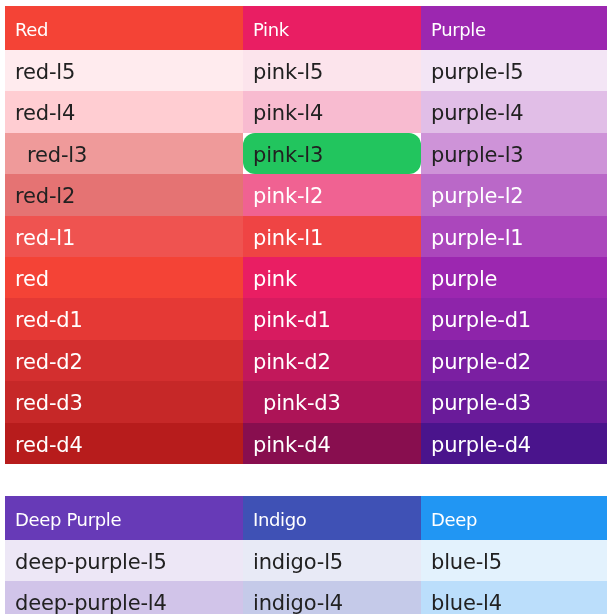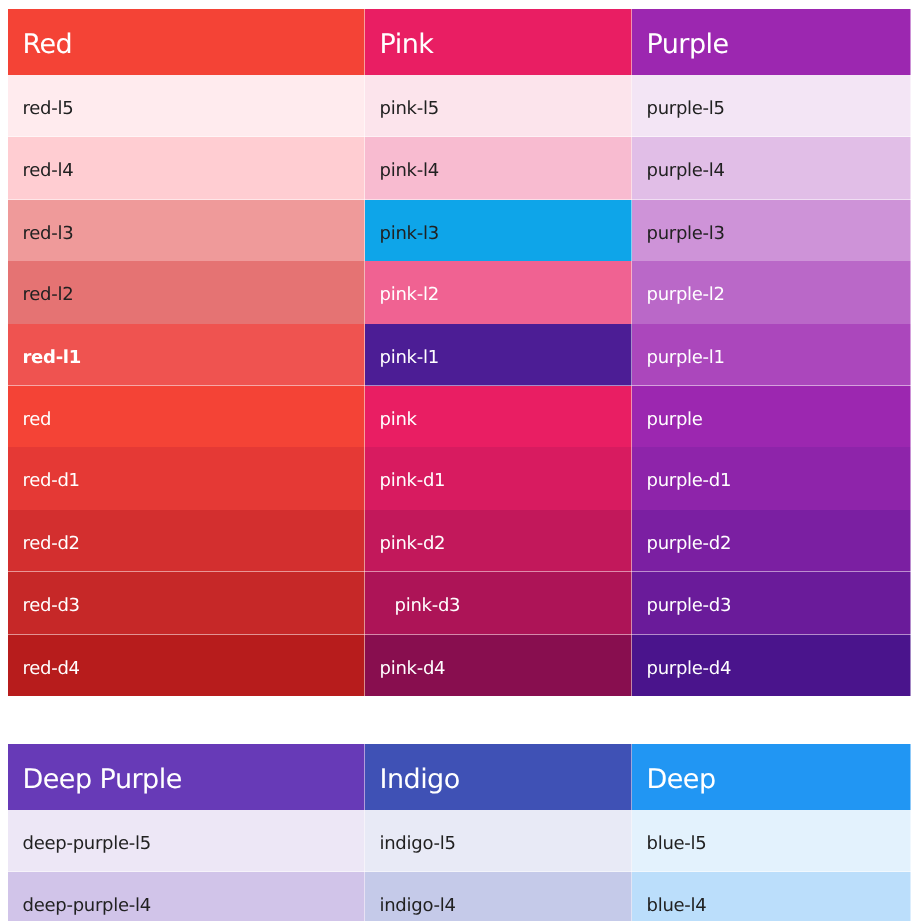--- a/index.html
+++ b/index.html
@@ -37,21 +37,21 @@
     overflow: hidden;
   }
   .palette-table th {
     height: 44px;
     line-height: 44px;
     font-size: 18px;
   }
   .palette-table td {
     height: 41.4px;
     line-height: 41.4px;
-    font-size: 12px;
+    font-size: 21px;
   }
   .cell-label {
     display: block;
     padding-left: 10px;
     position: relative;
     top: 2px;
   }
   th > .cell-label { letter-spacing: -0.35px; }
   td > .cell-label { letter-spacing: -0.18px; }
   .col-1 { width: 238px; }
@@ -93,46 +93,46 @@
             <span class="cell-label">red-l4</span>
           </td>
           <td class="col-2" style="background-color: rgb(248, 187, 208); color: rgb(33, 33, 33);">
             <span class="cell-label">pink-l4</span>
           </td>
           <td class="col-3" style="background-color: rgb(225, 190, 231); color: rgb(33, 33, 33);">
             <span class="cell-label">purple-l4</span>
           </td>
         </tr>
         <tr>
-          <td class="col-1" style="background-color: rgb(239, 154, 154); color: rgb(33, 33, 33);">
+          <td class="col-1" style="background-color: rgb(239, 154, 154); color: rgb(33, 33, 33); padding-left: 12px;">
             <span class="cell-label">red-l3</span>
           </td>
-          <td class="col-2" style="background-color: #0ea5e9; color: rgb(33, 33, 33);">
+          <td class="col-2" style="background-color: #22c55e; color: rgb(33, 33, 33); border-radius: 12px;">
             <span class="cell-label">pink-l3</span>
           </td>
           <td class="col-3" style="background-color: rgb(206, 147, 216); color: rgb(33, 33, 33);">
             <span class="cell-label">purple-l3</span>
           </td>
         </tr>
         <tr>
           <td class="col-1" style="background-color: rgb(229, 115, 115); color: rgb(33, 33, 33);">
             <span class="cell-label">red-l2</span>
           </td>
           <td class="col-2" style="background-color: rgb(240, 98, 146); color: rgb(255, 255, 255);">
             <span class="cell-label">pink-l2</span>
           </td>
           <td class="col-3" style="background-color: rgb(186, 104, 200); color: rgb(255, 255, 255);">
             <span class="cell-label">purple-l2</span>
           </td>
         </tr>
         <tr>
-          <td class="col-1" style="background-color: rgb(239, 83, 80); color: rgb(255, 255, 255); font-weight: bold;">
+          <td class="col-1" style="background-color: rgb(239, 83, 80); color: rgb(255, 255, 255);">
             <span class="cell-label">red-l1</span>
           </td>
-          <td class="col-2" style="background-color: #4c1d95; color: rgb(255, 255, 255);">
+          <td class="col-2" style="background-color: #ef4444; color: rgb(255, 255, 255);">
             <span class="cell-label">pink-l1</span>
           </td>
           <td class="col-3" style="background-color: rgb(171, 71, 188); color: rgb(255, 255, 255);">
             <span class="cell-label">purple-l1</span>
           </td>
         </tr>
         <tr>
           <td class="col-1" style="background-color: rgb(244, 67, 54); color: rgb(255, 255, 255);">
             <span class="cell-label">red</span>
           </td>

